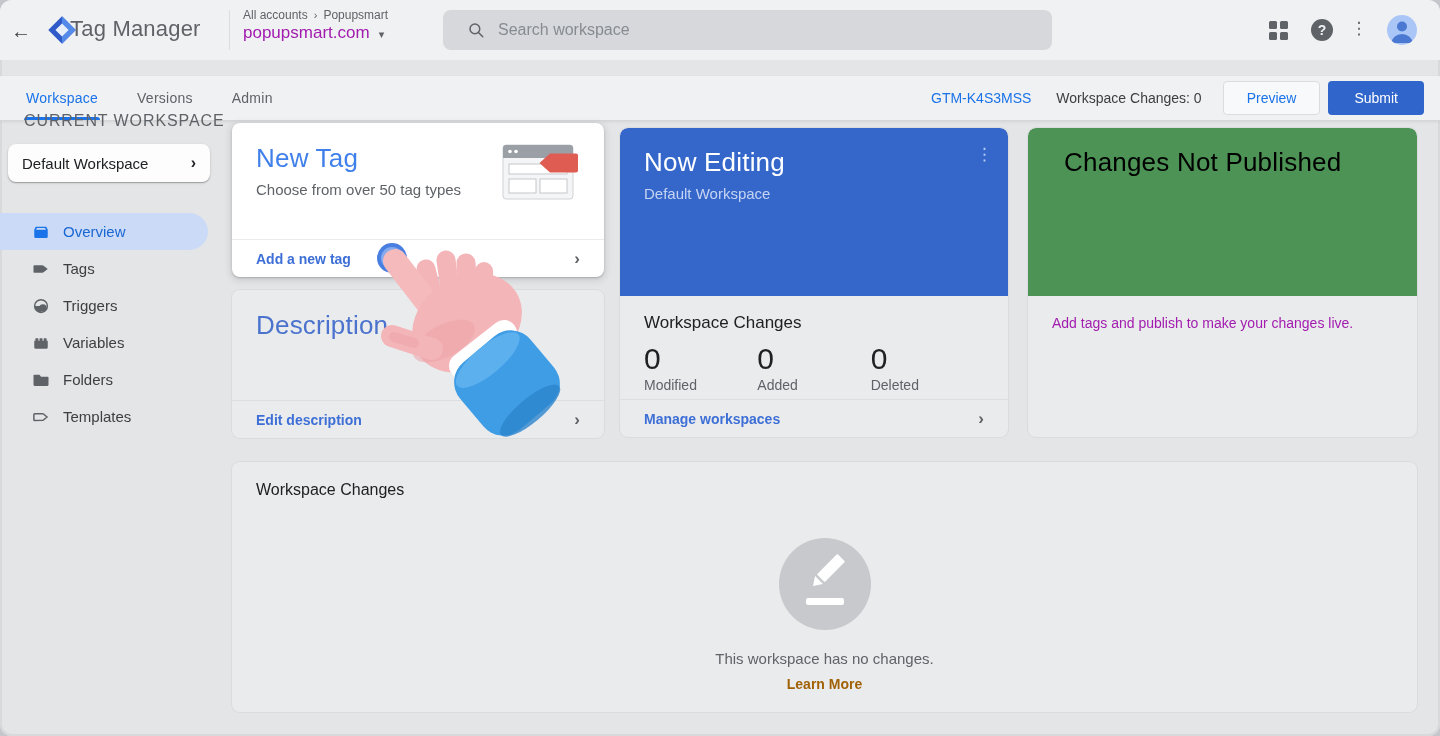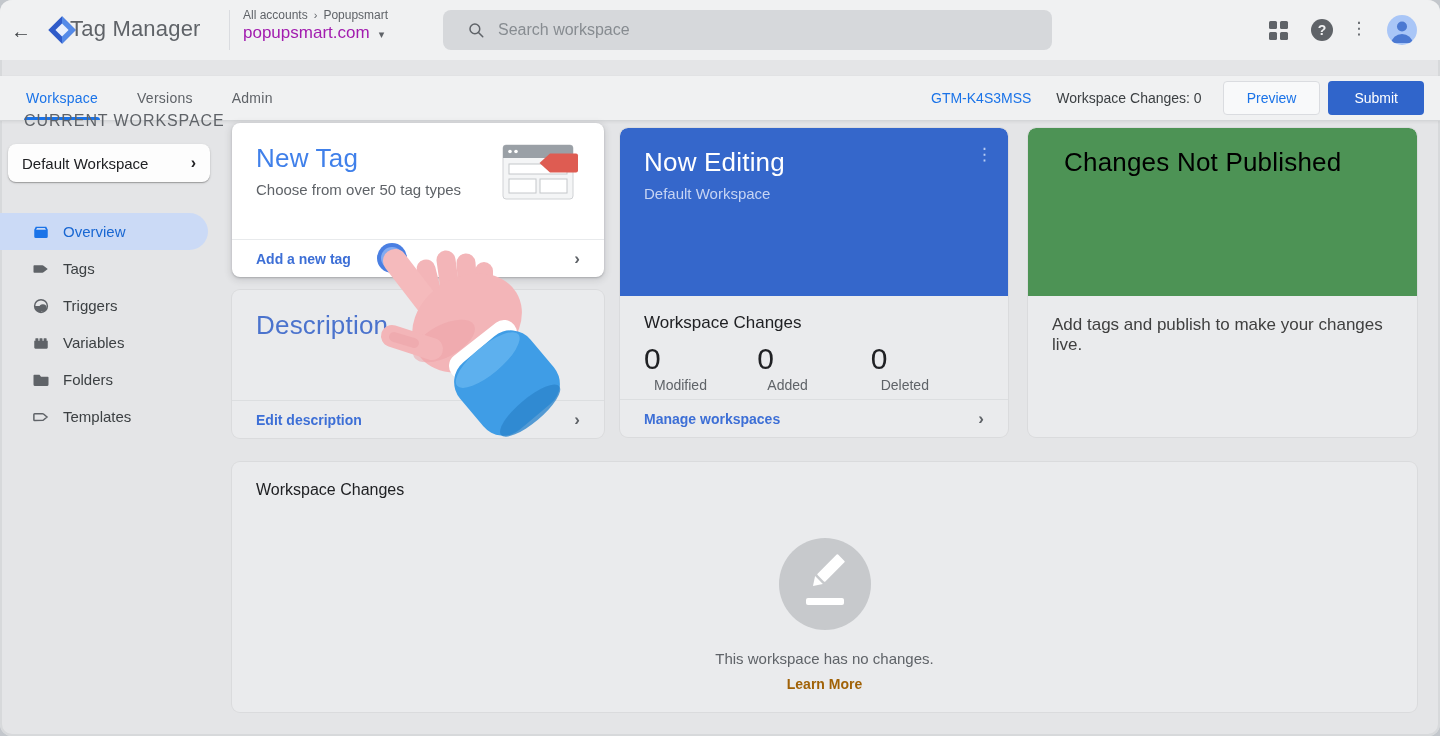--- a/index.html
+++ b/index.html
@@ -170,29 +170,29 @@
   .ne-title { font-size: 26px; color: #ffffff; letter-spacing: .2px; }
   .ne-sub { font-size: 15px; color: #c6d4f3; margin-top: 7px; }
   .ne-kebab {
     position: absolute; right: 15px; top: 16px; font-size: 17px; color: #b9cdf3; cursor: pointer;
   }
   .ne-body { padding: 17px 24px 0; }
   .ne-section-title { font-size: 17px; color: #202124; }
   .ne-stats { display: flex; margin-top: 9px; }
   .ne-stat { width: 114px; }
   .ne-stat-value { font-size: 30px; color: #202124; }
-  .ne-stat-label { font-size: 14px; color: #5f6368; margin-top: 1px; margin-left: 10px; }
+  .ne-stat-label { font-size: 14px; color: #5f6368; margin-top: 1px; }
 
   .card-cnp { left: 1028px; top: 128px; width: 389px; height: 309px; overflow: hidden; }
   .cnp-header {
     height: 168px; background: #4d9355; border-radius: 8px 8px 0 0;
     padding: 19px 24px;
   }
   .cnp-title { font-size: 26px; color: #000000; letter-spacing: .2px; margin-left: 12px; }
-  .cnp-body { padding: 19px 24px; font-size: 17px; color: #404040; }
+  .cnp-body { padding: 19px 24px; font-size: 14px; color: #a21caf; }
 
   .card-bottom { left: 232px; top: 462px; width: 1185px; height: 250px; }
   .bottom-title { position: absolute; left: 24px; top: 19px; font-size: 16px; color: #202124; }
   .bottom-center {
     position: absolute; left: 0; right: 0; top: 76px;
     display: flex; flex-direction: column; align-items: center;
   }
   .pencil-circle {
     width: 92px; height: 92px; border-radius: 50%; background: #c7c9cc;
     display: flex; align-items: center; justify-content: center;

